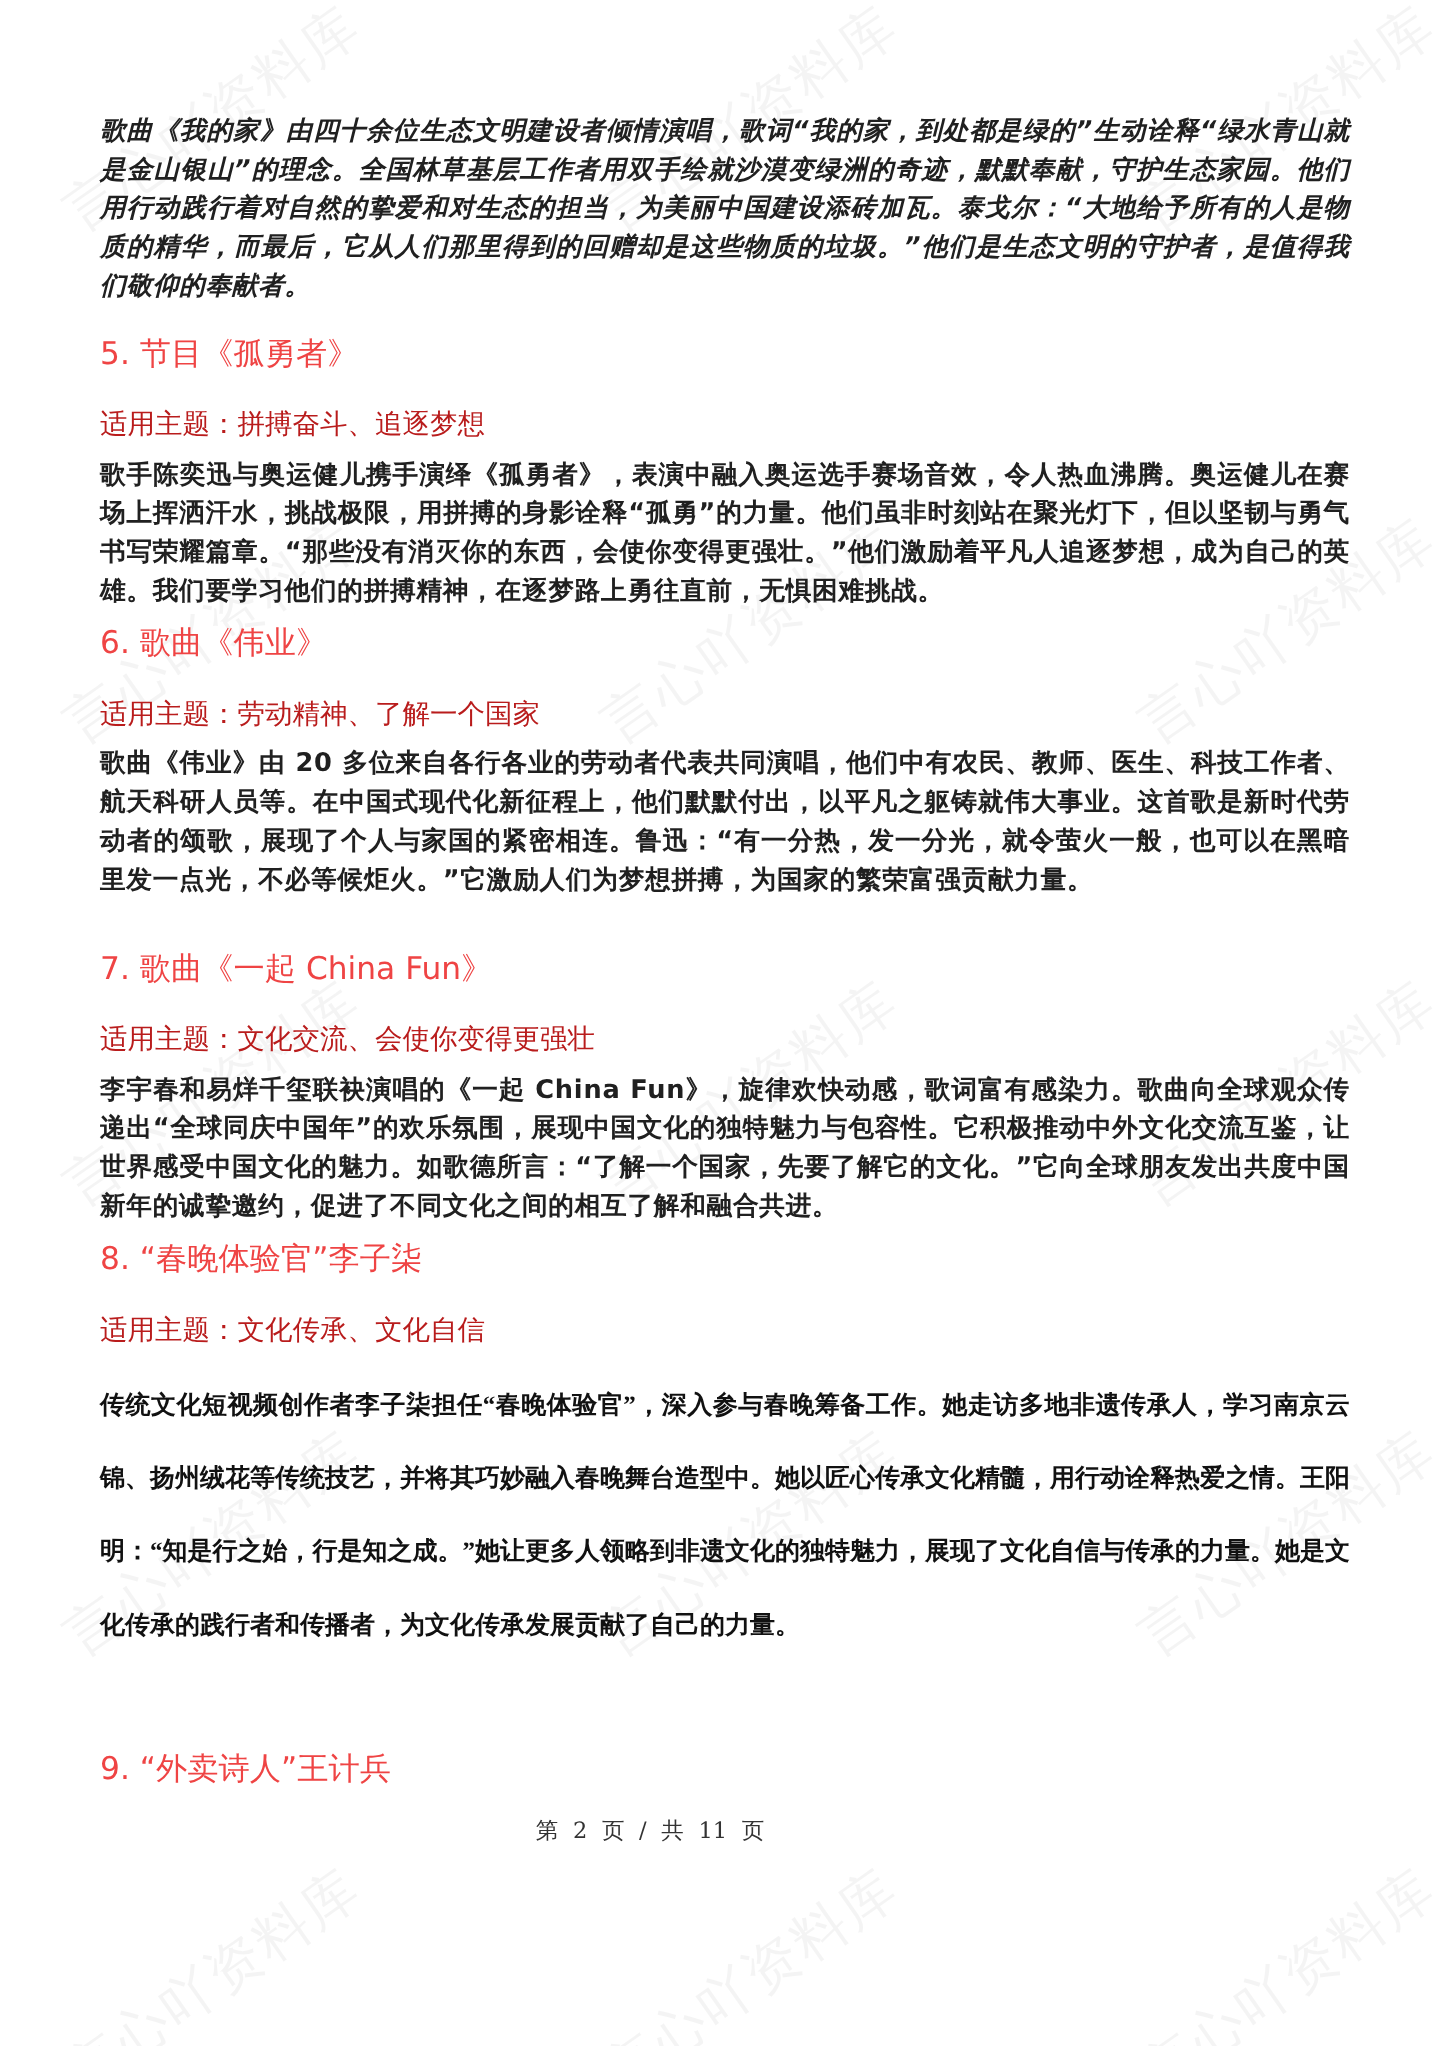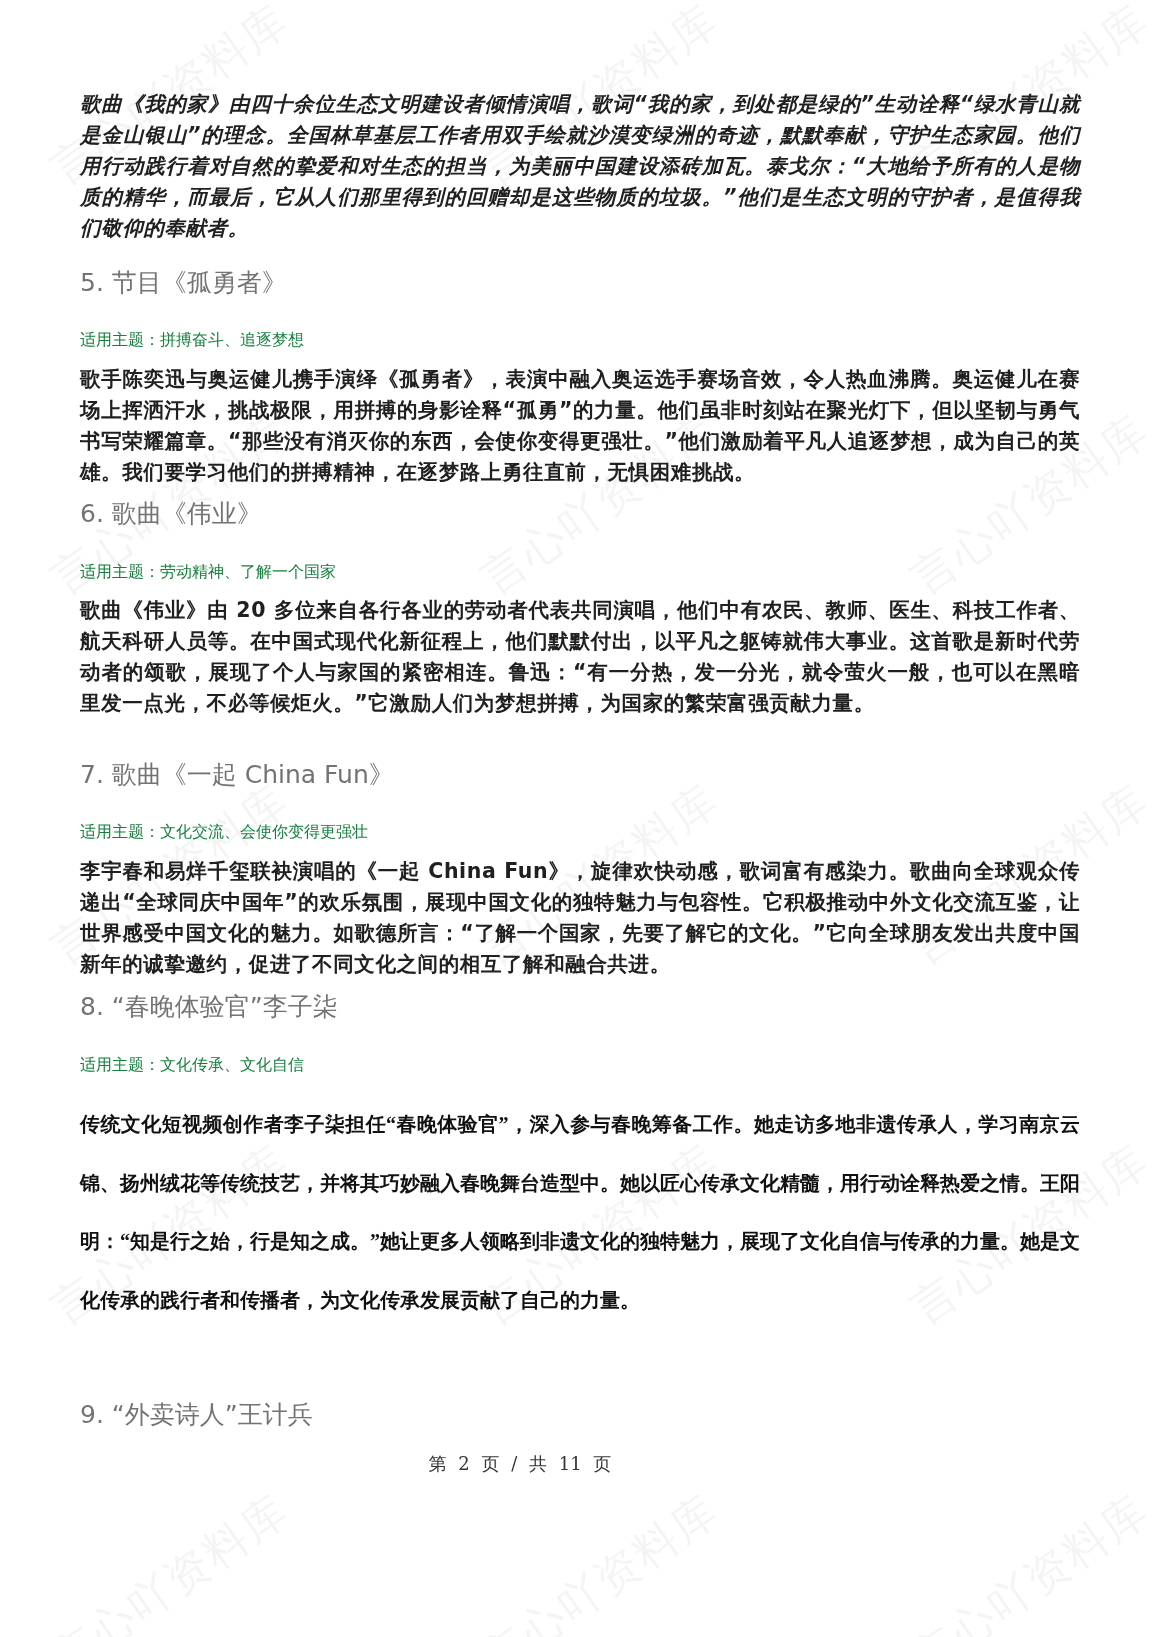--- a/index.html
+++ b/index.html
@@ -48,31 +48,31 @@
       text-align-last: left;
       font-weight: bold;
       color: #202020;
       margin: 0;
     }
     .heading {
       position: absolute;
       left: 0;
       font-size: 25px;
       line-height: 34px;
-      color: #737373;
+      color: #ef4444;
       margin: 0;
       font-weight: normal;
       white-space: nowrap;
     }
     .theme {
       position: absolute;
       left: 0;
-      font-size: 16px;
+      font-size: 22px;
       line-height: 30px;
-      color: #15803d;
+      color: #b91c1c;
       margin: 0;
       white-space: nowrap;
     }
     .para-bold {
       position: absolute;
       left: 0;
       width: 1000px;
       font-size: 20px;
       line-height: 58.5px;
       font-weight: bold;

